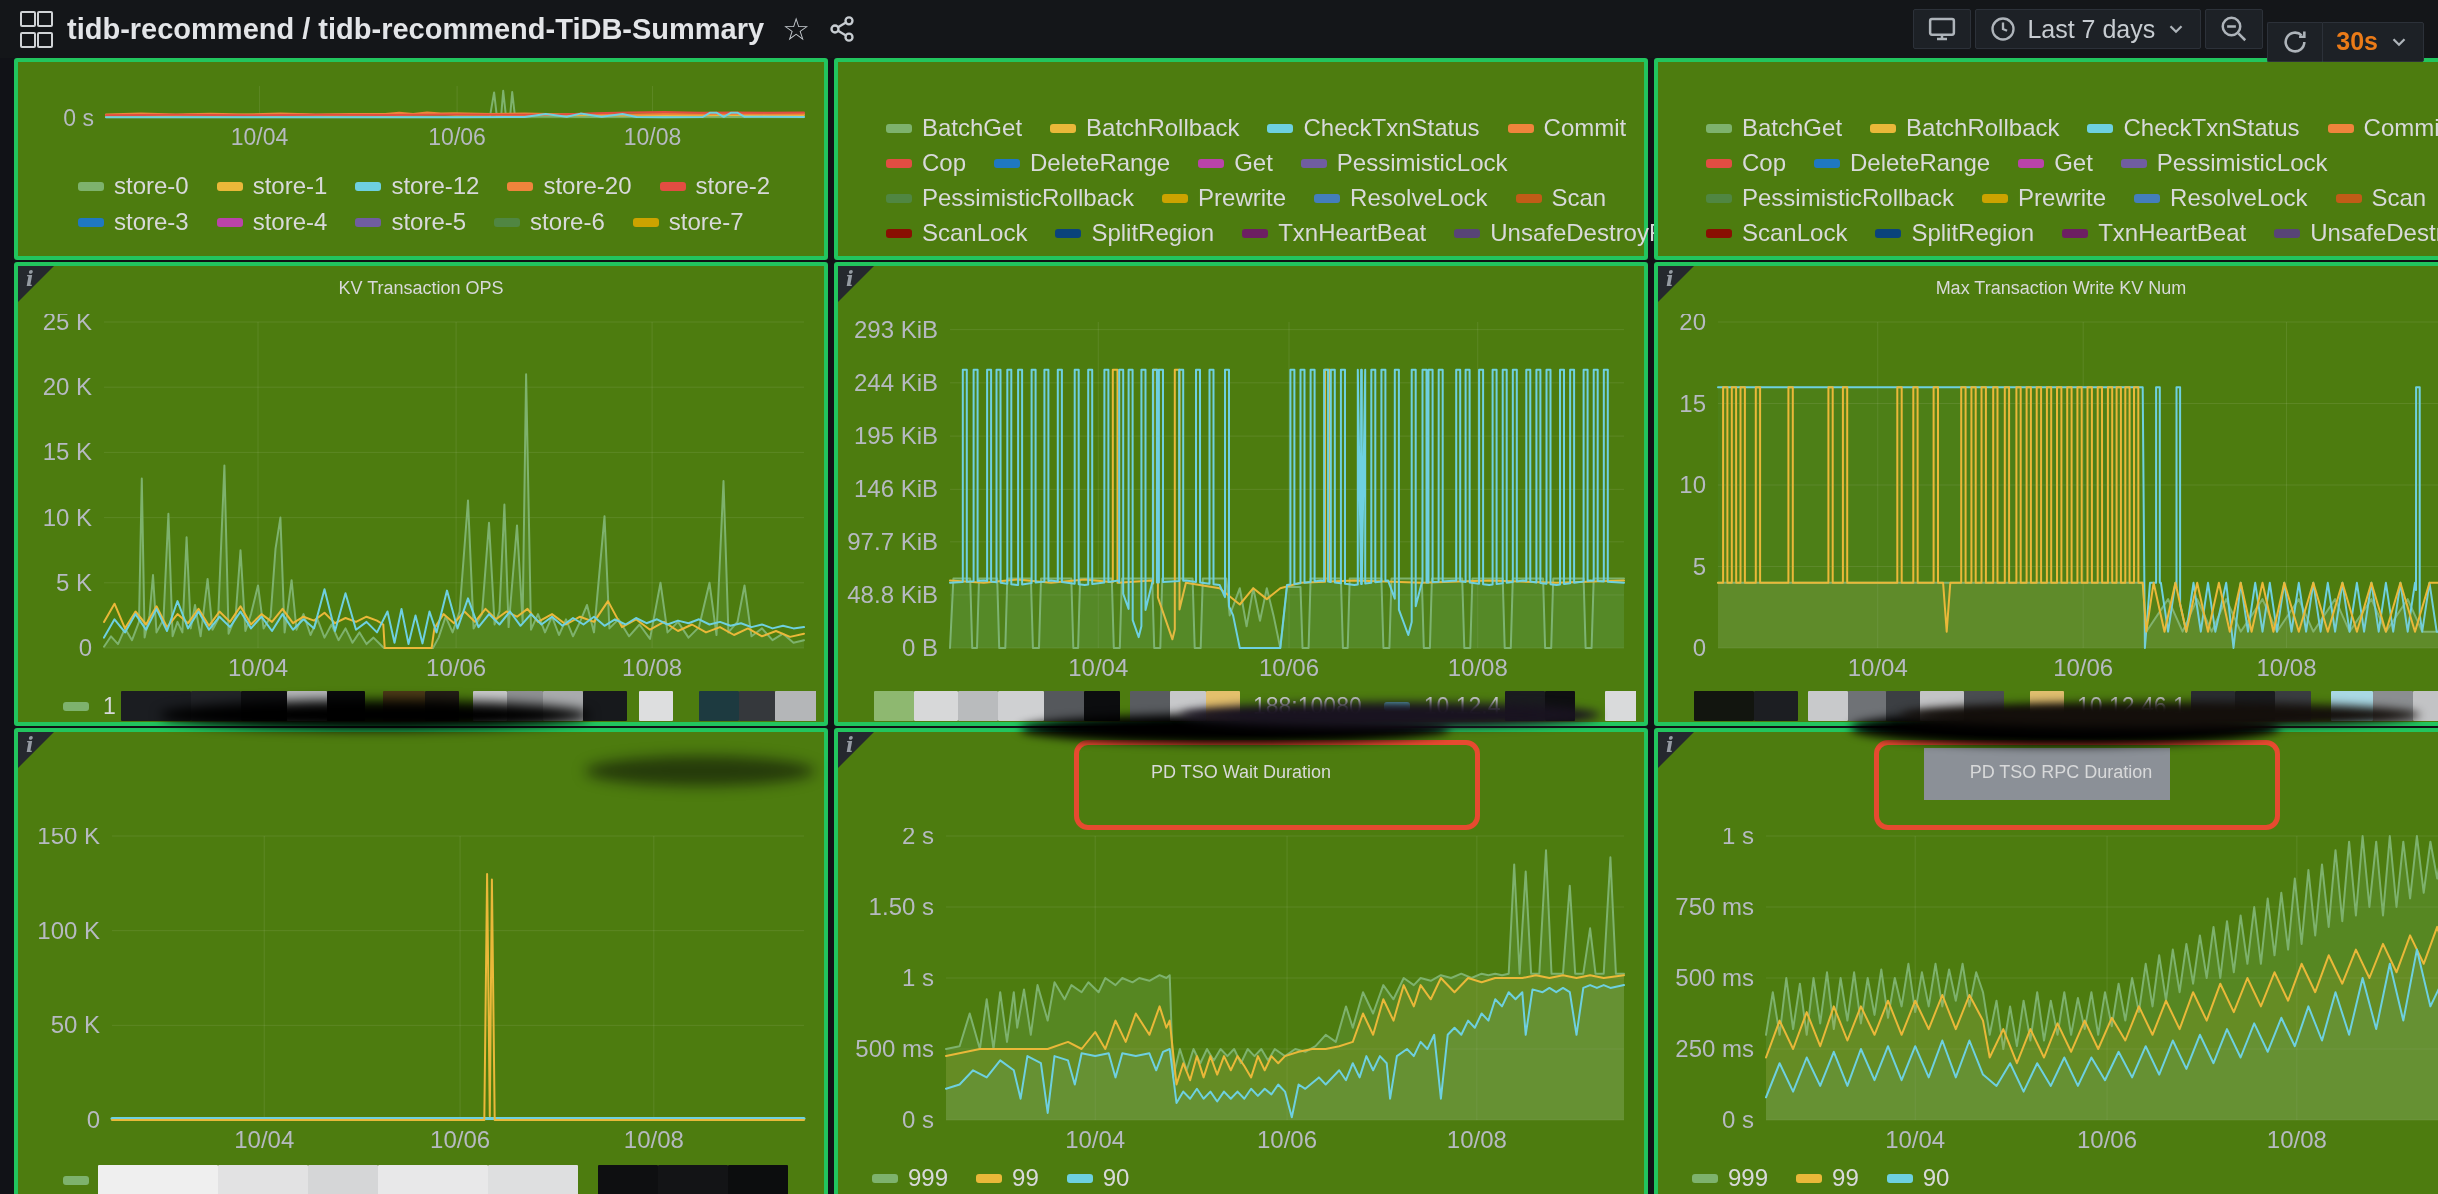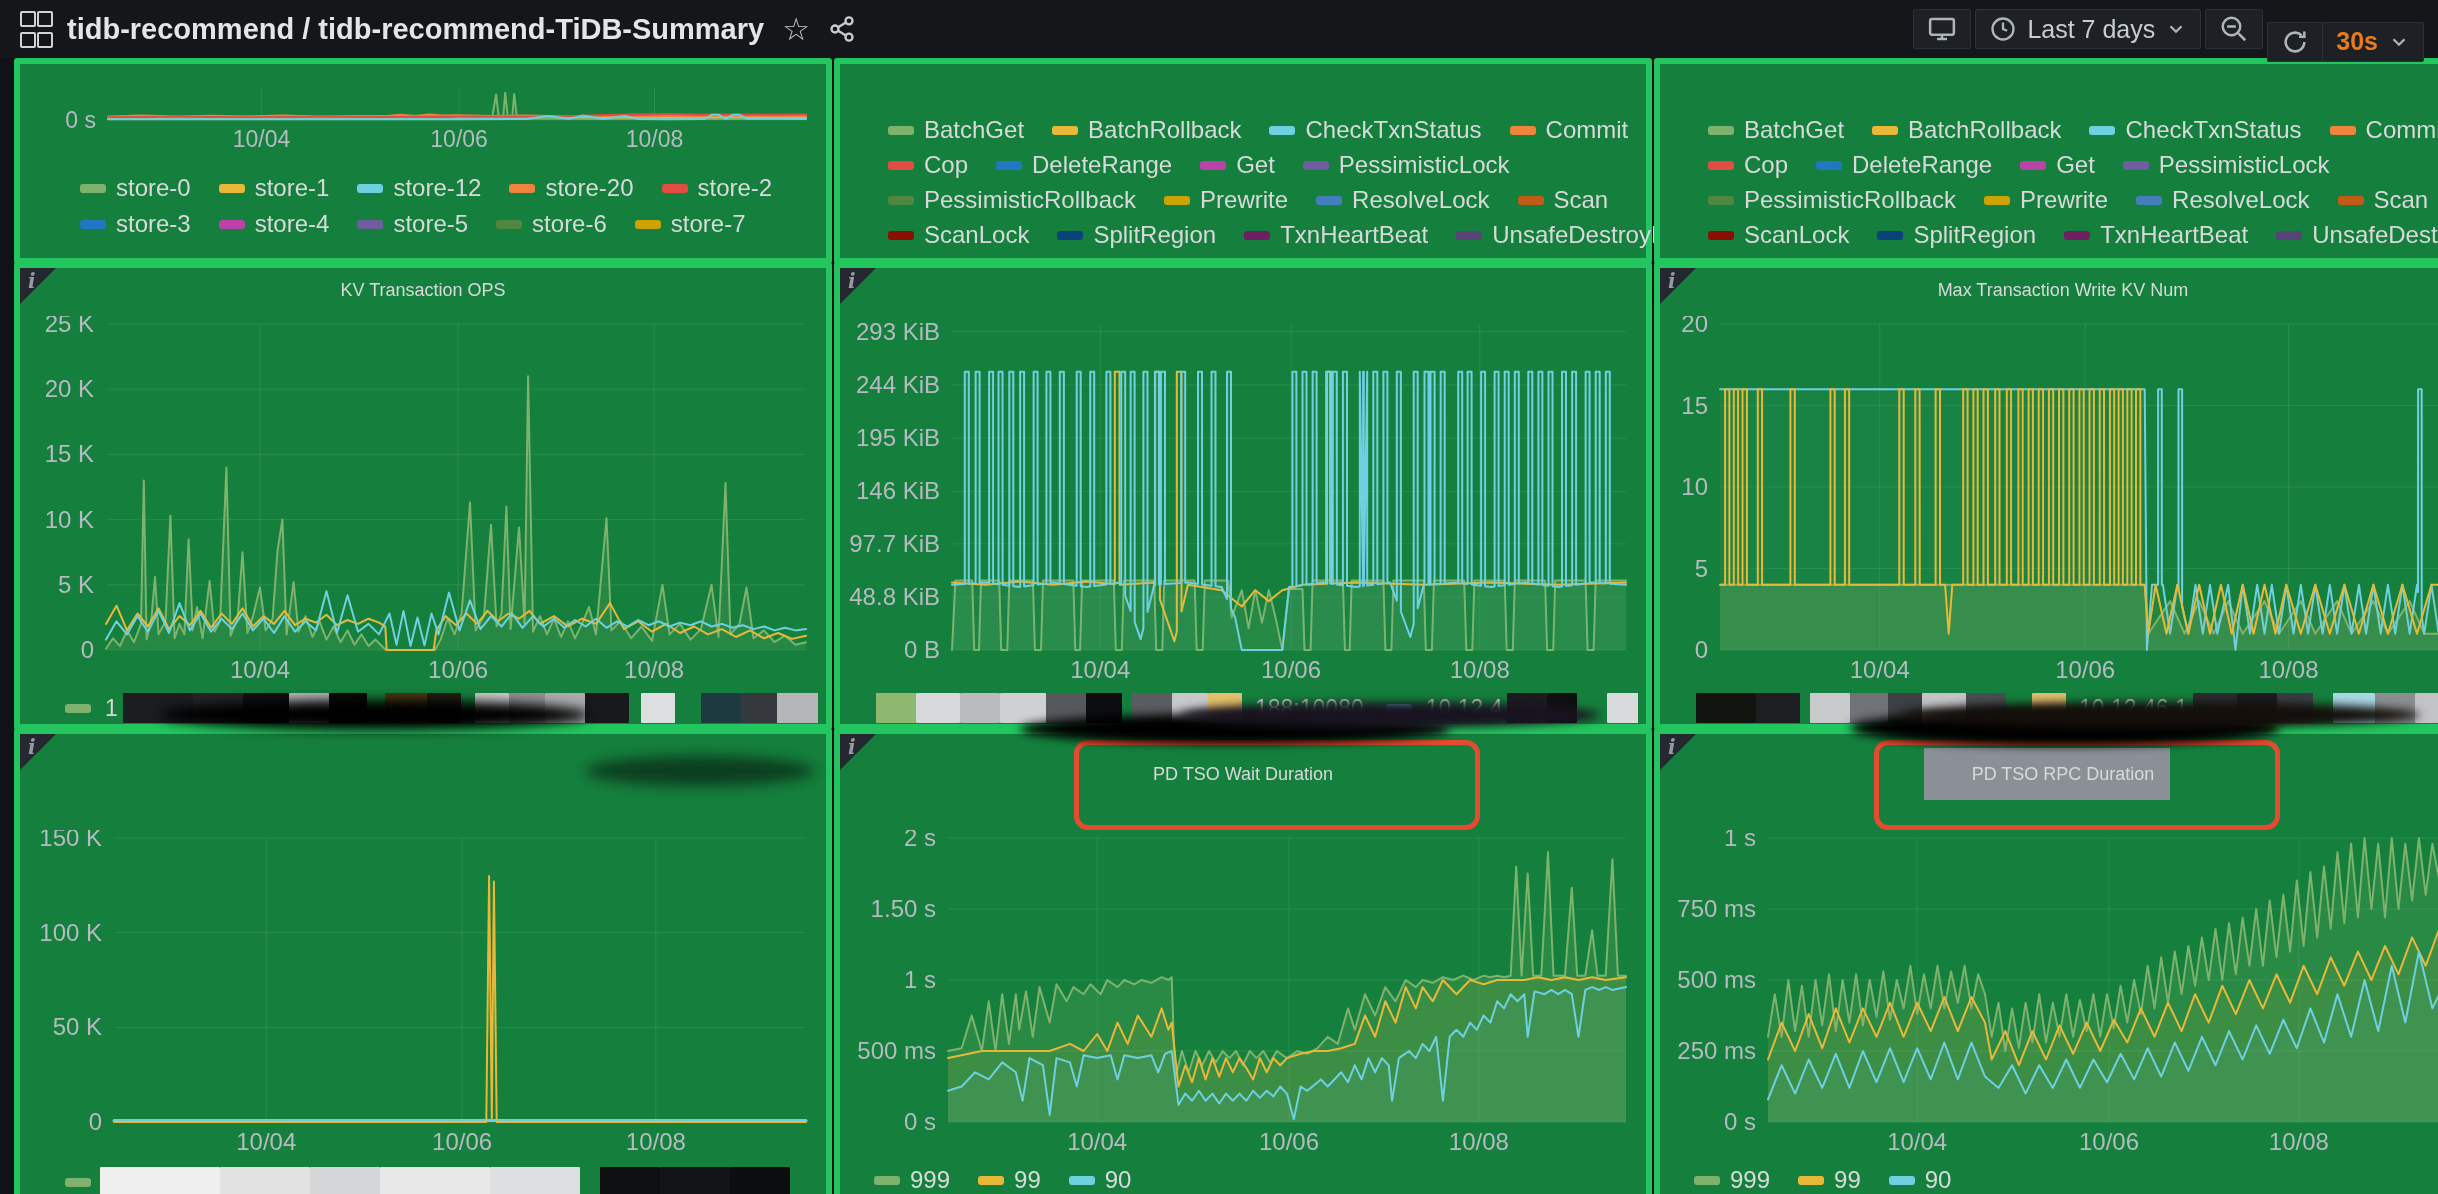--- a/index.html
+++ b/index.html
@@ -13,21 +13,21 @@
   .h-ic{color:#c7ccd1;display:flex;align-items:center;cursor:pointer;}
   .star{font-size:31px;line-height:1;}
   .h-right{margin-left:auto;display:flex;align-items:center;gap:4px;padding-right:14px;}
   .hbtn{height:40px;display:flex;align-items:center;gap:10px;padding:0 13px;background:#1d2126;border:1px solid #2c3139;border-radius:2px;color:#c7ccd1;font-size:25px;font-weight:500;cursor:pointer;white-space:nowrap;}
   .btn-group{display:flex;margin-top:25px;}
   .btn-group .hbtn:first-child{border-right:none;border-radius:2px 0 0 2px;}
   .btn-group .hbtn:last-child{border-radius:0 2px 2px 0;}
   .orange{color:#eb7b18;font-weight:700;}
   svg.ic{display:block;}
   
-  .panel{position:absolute;background:#15803d;border:6px solid #22c55e;border-radius:3px;}
+  .panel{position:absolute;background:#4d7c0f;border:4px solid #22c55e;border-radius:3px;}
   .corner{position:absolute;top:0;left:0;width:36px;height:36px;background:#25282e;clip-path:polygon(0 0,100% 0,0 100%);}
   .corner span{position:absolute;top:1px;left:8px;font:italic bold 20px "DejaVu Serif",serif;color:#959ba3;}
   .panel-title{position:absolute;left:0;right:0;height:44px;display:flex;align-items:center;justify-content:center;font-size:18px;font-weight:500;color:#d8d9da;cursor:pointer;z-index:7;}
   .chart{position:absolute;}
   svg text{font-family:"Liberation Sans",sans-serif;fill:#b6bac1;}
   
   .legend-rows{position:absolute;display:flex;flex-direction:column;gap:8px;}
   .legend-row{display:flex;gap:28px;align-items:center;}
   .legend-item{display:flex;align-items:center;gap:10px;font-size:24px;font-weight:500;color:#d8d9da;white-space:nowrap;cursor:pointer;}
   .swatch{width:26px;height:9px;border-radius:3px;flex:0 0 auto;}

